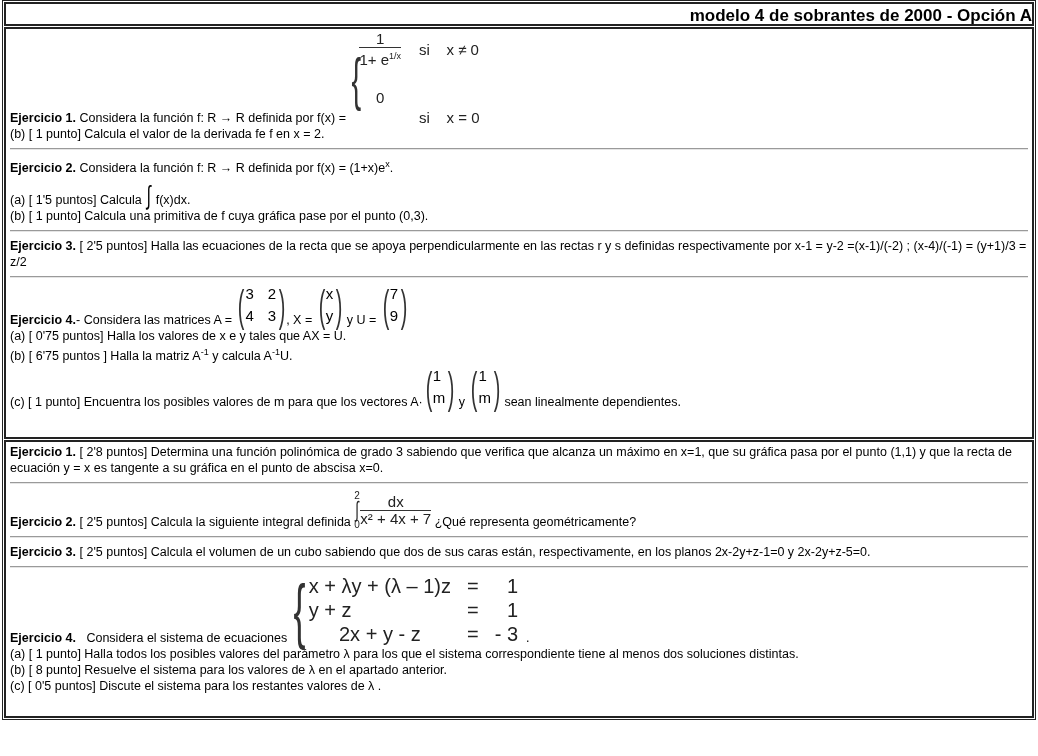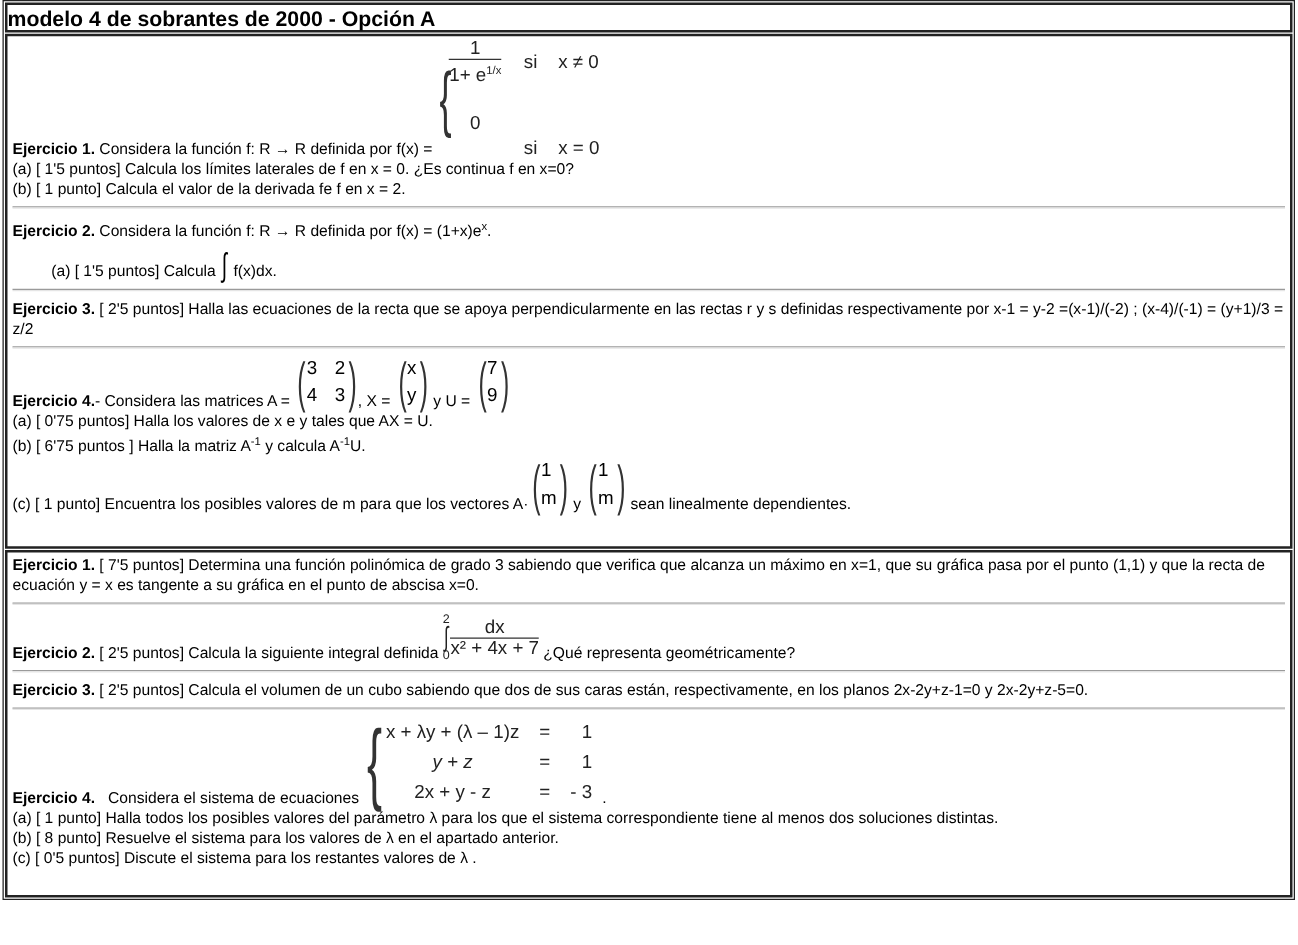--- a/index.html
+++ b/index.html
@@ -1,35 +1,35 @@
 <!DOCTYPE html>
 <html><head>
 <meta charset="utf-8">
 <style>
   html, body { margin:0; padding:0; background:#ffffff; }
   body { width:1038px; height:756px; overflow:hidden; font-family:"Liberation Sans", sans-serif; font-size:12.5px; color:#000; }
   .outer { position:absolute; left:2px; top:0; width:1034px; border:1px solid #222; box-sizing:border-box; }
   .cell { border:2px solid #222; margin:1px; box-sizing:border-box; background:#fff; }
-  .title { text-align:left; font-weight:bold; font-size:17px; height:24px; line-height:24px; }
+  .title { text-align:right; font-weight:bold; font-size:17px; height:24px; line-height:24px; }
   .content { padding:2px 4px 2px 4px; line-height:16px; }
   .ex { position:relative; }
   hr.sep { border:0; border-top:1px solid #9a9a9a; border-bottom:1px solid #e5e5e5; margin:6px 0 6px 0; }
   b { font-weight:bold; }
   .math { display:inline-block; vertical-align:bottom; font-family:"Liberation Sans", sans-serif; color:#222; }
   .pw { display:inline-flex; align-items:center; }
   .brace { font-size:58px; line-height:58px; font-weight:100; color:#333; transform:scaleX(0.5); display:inline-block; width:10px; }
   .frac { display:inline-flex; flex-direction:column; align-items:center; }
   .frac .num { padding:0 6px; }
   .frac .bar { border-top:1px solid #333; width:100%; }
   .par { display:inline-flex; align-items:stretch; vertical-align:bottom; }
   .par .l, .par .r { font-size:44px; line-height:44px; font-weight:100; color:#333; transform:scaleX(0.45); display:inline-block; width:10px; }
   .mat { display:grid; gap:4px 14px; padding:2px 0; font-size:15px; }
   sup { font-size:9px; }
   .int { font-size:26px; line-height:26px; display:inline-block; transform:scaleX(0.6); }
-  .sys td { padding:0 8px; font-size:15px; height:24px; }
+  .sys td { padding:0 8px; font-size:20px; height:24px; }
 </style>
 </head>
 <body>
 
 <div class="outer">
 
   <div class="cell title">modelo 4 de sobrantes de 2000 - Opción A</div>
 
   <div class="cell content" style="height:412px;">
 
@@ -42,28 +42,28 @@
               <span class="num">1</span>
               <span class="bar"></span>
               <span><span>1+ e</span><sup>1/x</sup></span>
             </span>
             <span style="white-space:pre;">si    x ≠ 0</span>
             <span style="text-align:center;">0</span>
             <span style="white-space:pre;margin-top:40px;">si    x = 0</span>
           </span>
         </span>
       </div>
-      <div>(a) [ 1'5 puntos] Calcula los límites laterales de f en x = 0. ¿Es continua f en x=0?</div>
       <div>(b) [ 1 punto] Calcula el valor de la derivada fe f en x = 2.</div>
     </div>
     <hr class="sep">
 
     <div class="ex">
       <div><b>Ejercicio 2.</b><span> Considera la función f: R → R definida por f(x) = (1+x)e</span><sup>x</sup><span>.</span></div>
-      <div style="margin-top:6px;margin-left:31px;"><span>(a) [ 1'5 puntos] Calcula </span><span class="int">∫</span><span> f(x)dx.</span></div>
+      <div style="margin-top:6px;"><span>(a) [ 1'5 puntos] Calcula </span><span class="int">∫</span><span> f(x)dx.</span></div>
+      <div>(b) [ 1 punto] Calcula una primitiva de f cuya gráfica pase por el punto (0,3).</div>
     </div>
     <hr class="sep">
 
     <div class="ex">
       <b>Ejercicio 3.</b><span> [ 2'5 puntos] Halla las ecuaciones de la recta que se apoya perpendicularmente en las rectas r y s definidas respectivamente por x-1 = y-2 =(x-1)/(-2) ; (x-4)/(-1) = (y+1)/3 = z/2</span>
     </div>
     <hr class="sep">
 
     <div class="ex">
       <div>
@@ -110,21 +110,21 @@
             </span>
             <span class="r">)</span>
           </span><span> sean linealmente dependientes.</span>
       </div>
     </div>
   </div>
 
 
   <div class="cell content" style="height:278px;">
     <div class="ex">
-      <b>Ejercicio 1.</b><span> [ 7'5 puntos] Determina una función polinómica de grado 3 sabiendo que verifica que alcanza un máximo en x=1, que su gráfica pasa por el punto (1,1) y que la recta de ecuación y = x es tangente a su gráfica en el punto de abscisa x=0.</span>
+      <b>Ejercicio 1.</b><span> [ 2'8 puntos] Determina una función polinómica de grado 3 sabiendo que verifica que alcanza un máximo en x=1, que su gráfica pasa por el punto (1,1) y que la recta de ecuación y = x es tangente a su gráfica en el punto de abscisa x=0.</span>
     </div>
     <hr class="sep">
 
     <div class="ex">
       <b>Ejercicio 2.</b><span>  [ 2'5 puntos] Calcula la siguiente integral definida </span><span class="math" style="display:inline-flex; align-items:center;">
         <span style="display:inline-flex; flex-direction:column; font-size:10px; line-height:11px;">
             <span>2</span>
             <span class="int" style="font-size:22px; line-height:18px;">∫</span>
             <span>0</span>
           </span>
@@ -147,21 +147,21 @@
         <b>Ejercicio 4.</b><span style="white-space:pre;">   Considera el sistema de ecuaciones </span><span class="math pw">
             <span class="brace" style="font-size:72px;">{</span>
           <table class="sys" cellspacing="0" cellpadding="0">
             <tbody>
                 <tr>
                   <td>x + λy + (λ – 1)z</td>
                   <td>=</td>
                   <td style="text-align:right;">1</td>
                 </tr>
             <tr>
-                  <td style="text-align:center;font-style:italic;">y + z</td>
+                  <td style="text-align:left;">y + z</td>
                   <td>=</td>
                   <td style="text-align:right;">1</td>
                 </tr>
             <tr>
                   <td style="text-align:center;">2x + y - z</td>
                   <td>=</td>
                   <td style="text-align:right;">- 3</td>
                 </tr>
           </tbody>
             </table>

